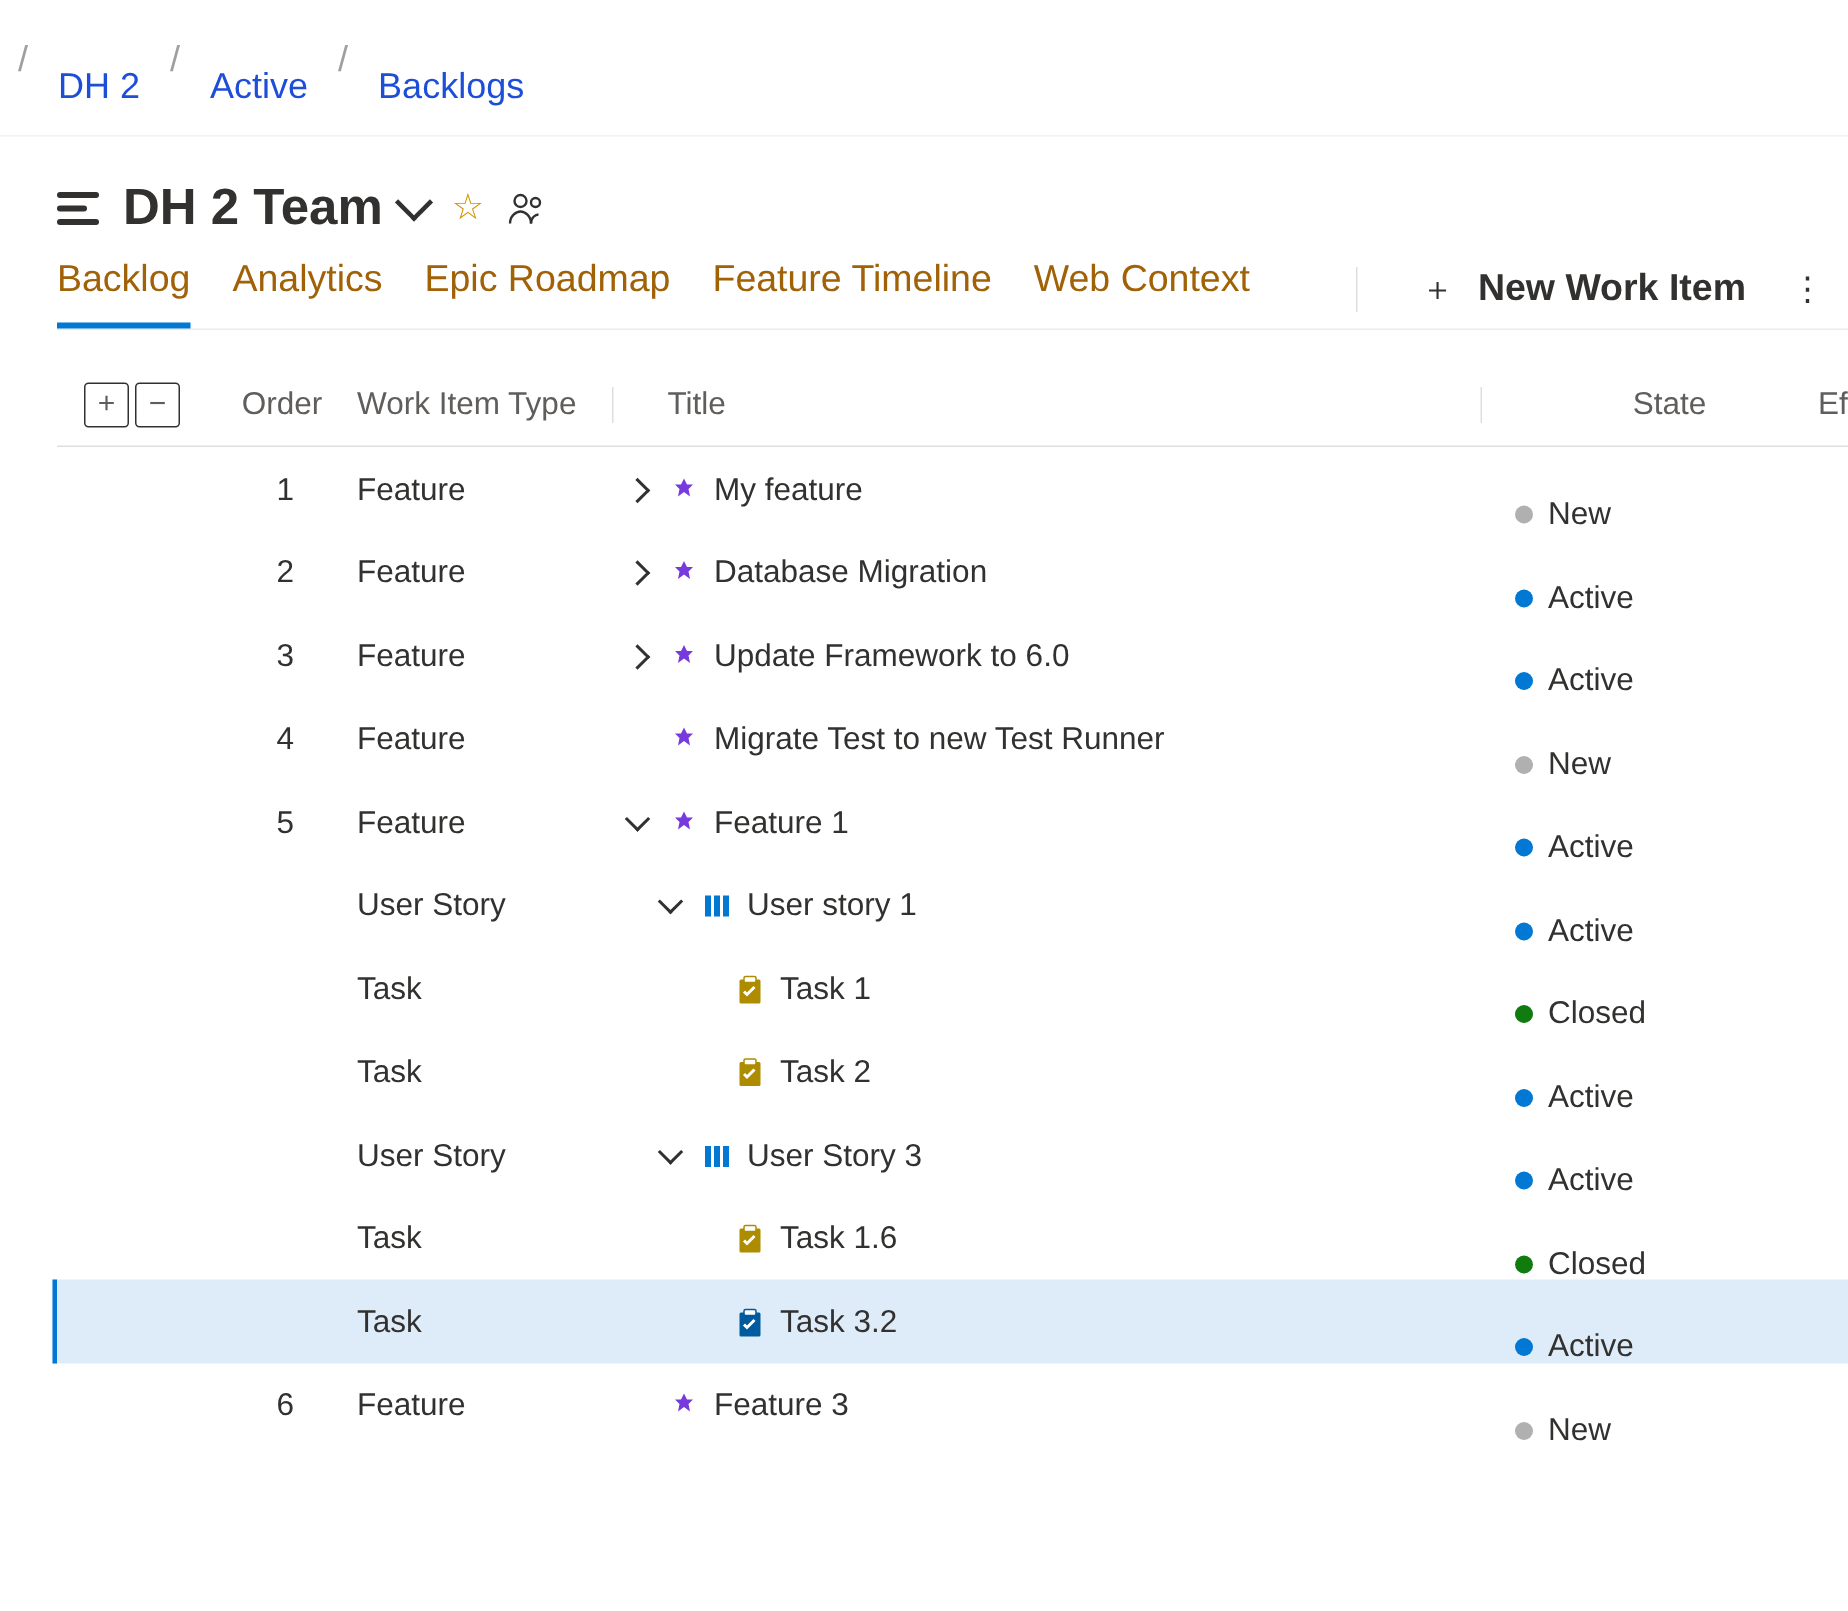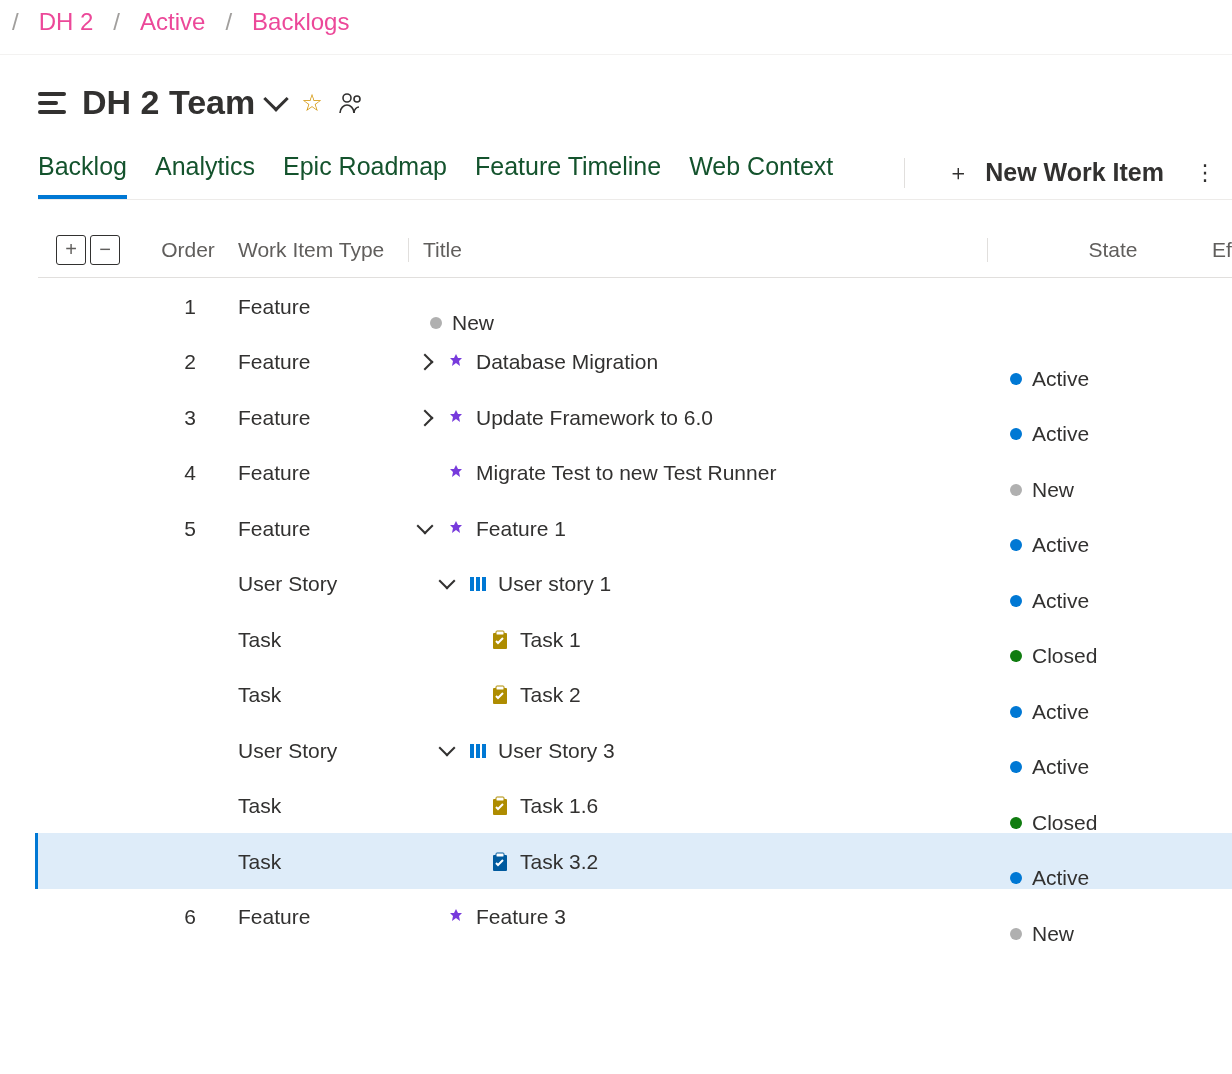--- a/index.html
+++ b/index.html
@@ -14,30 +14,30 @@
   .breadcrumb {
     display: flex;
     align-items: center;
     gap: 20px;
     padding: 8px 12px 18px 12px;
     font-size: 24px;
     color: #605e5c;
     border-bottom: 1px solid #f3f2f1;
   }
   .breadcrumb span.sep { color: #a19f9d; }
-  .breadcrumb a { color: #ec4899; text-decoration: none; }
+  .breadcrumb a { color: #1d4ed8; text-decoration: none; margin-top: 36px; }
 
   .content { padding: 28px 0 0 38px; }
 
   
   .team-header {
     display: flex;
     align-items: center;
     gap: 16px;
-    margin-bottom: 24px;
+    margin-bottom: 8px;
   }
   .hamburger-icon { width: 28px; height: 22px; display:flex; flex-direction:column; justify-content:space-between; }
   .hamburger-icon span { display:block; height:4px; background:#323130; border-radius:2px; }
   .hamburger-icon span:nth-child(2){ width:70%; }
   .team-title {
     font-size: 34px;
     font-weight: 600;
     display:flex; align-items:center; gap:12px;
   }
   .chevron-down-lg {
@@ -52,21 +52,21 @@
 
   
   .tabs-bar {
     display:flex;
     align-items:center;
     justify-content:space-between;
     border-bottom:1px solid #edebe9;
     padding-right:10px;
   }
   .tabs { display:flex; gap:28px; font-size:25px; }
-  .tab { padding: 6px 0 18px 0; cursor:pointer; position:relative; color:#14532d;}
+  .tab { padding: 6px 0 18px 0; cursor:pointer; position:relative; color:#a16207;}
   .tab.active { font-weight:400; }
   .tab.active::after {
     content:""; position:absolute; left:0; right:0; bottom:0;
     height:4px; background:#0078d4;
   }
   .toolbar-right { display:flex; align-items:center; gap:24px; font-size:25px; border-left:1px solid #e1dfdd; padding-left:42px;}
   .new-work-item { display:flex; align-items:center; gap:16px; font-weight:600; cursor:pointer;}
   .plus-icon { font-size:22px; font-weight:400;}
   .kebab { font-size:22px; cursor:pointer; padding:0 6px;}
 
@@ -80,21 +80,21 @@
   }
   .grid-head {
     color:#605e5c;
     border-bottom:1px solid #e1dfdd;
     height:56px;
   }
   .grid-head .actions { display:flex; gap:4px; padding-left:18px; align-items:center;}
   .sq-btn { width:30px; height:30px; border:1px solid #323130; border-radius:3px; display:flex; align-items:center; justify-content:center; font-size:20px; cursor:pointer;}
   .grid-head .order { text-align:center; }
   .grid-head .state { text-align:center; padding-left:30px;}
-  .grid-head .title-cell { border-left:1px solid #e1dfdd; border-right:1px solid #e1dfdd; padding-left:14px;}
+  .grid-head .title-cell { border-left:1px solid #e1dfdd; border-right:1px solid #e1dfdd; padding-left:36px;}
   .grid-head .effort { padding-left:4px;}
 
   .grid-row {
     height:55.5px;
     color:#323130;
   }
   .grid-row .order { text-align:right; padding-right:42px;}
   .grid-row .type { }
   .grid-row .title-cell { display:flex; align-items:center; gap:10px; }
   .grid-row .state { display:flex; align-items:center; gap:10px; padding-left:22px;margin-top:33px;}
@@ -191,20 +191,31 @@
       <div class="type">Work Item Type</div>
       <div class="title-cell">Title</div>
       <div class="state">State</div>
       <div class="effort">Effort</div>
     </div>
     <div id="grid-body">
         <div class="grid-row indent-0">
     <div></div>
     <div class="order">1</div>
     <div class="type">Feature</div>
+    <div class="title-cell">
+      <span class="chevron-slot">
+        <span class="chevron right"></span>
+      </span>
+      <span class="wi-icon wi-feature">
+              <svg width="20" height="20" viewBox="0 0 20 20" fill="currentColor">
+                <path d="M10 2l2 4h4l-3 3 1 5-4-3-4 3 1-5-3-3h4z"></path>
+              </svg>
+            </span>
+      <span>My feature</span>
+    </div>
     <div class="state">
       <span class="state-dot state-new"></span>
       <span>New</span>
     </div>
     <div class="effort"></div>
   </div>
         <div class="grid-row indent-0">
     <div></div>
     <div class="order">2</div>
     <div class="type">Feature</div>

